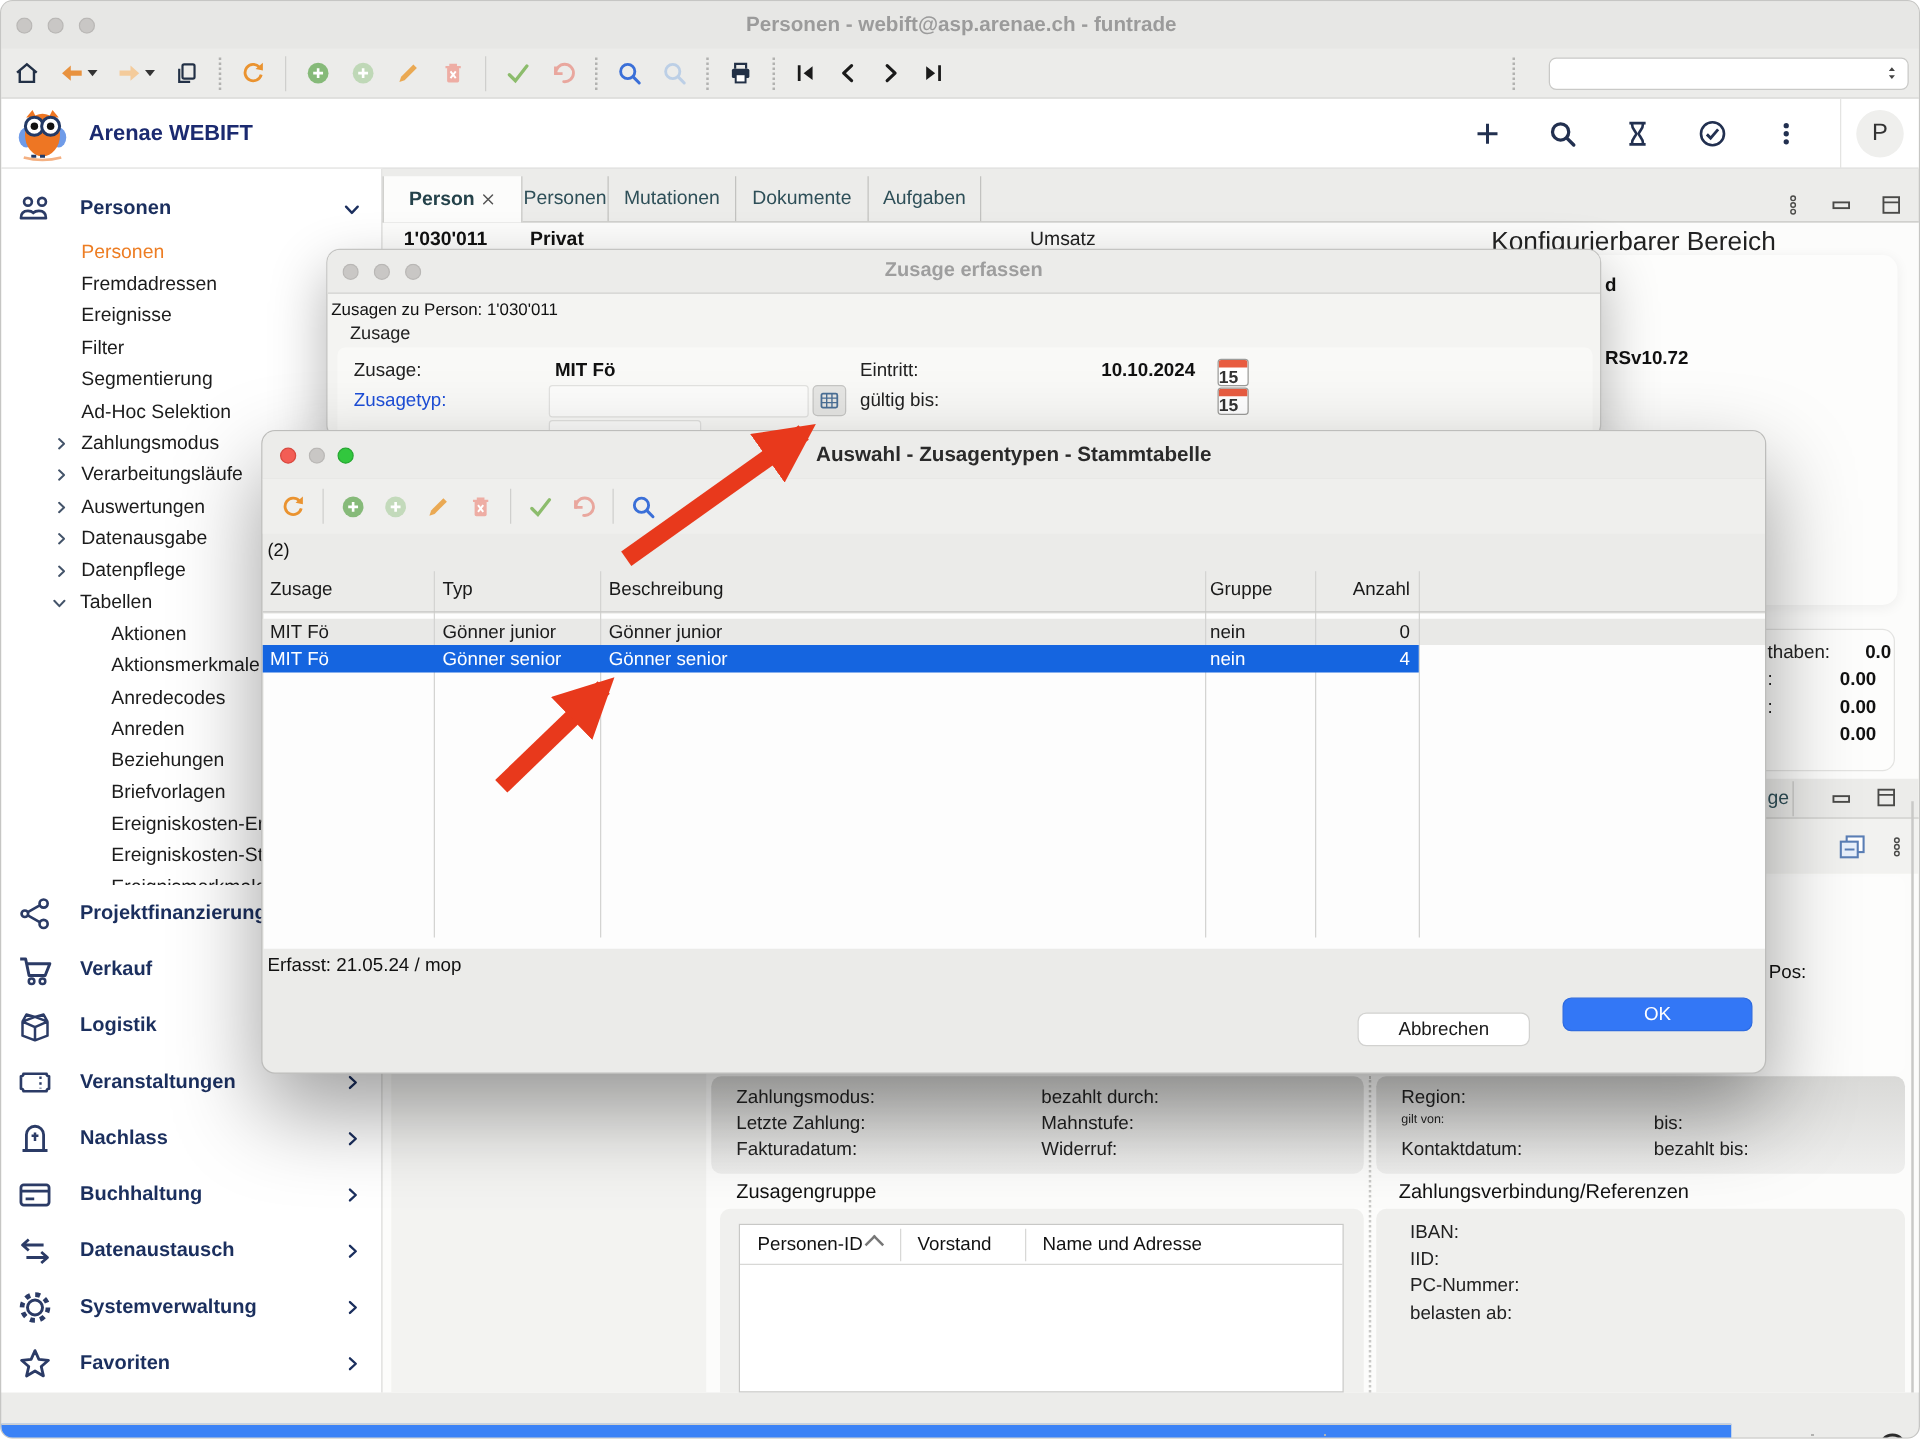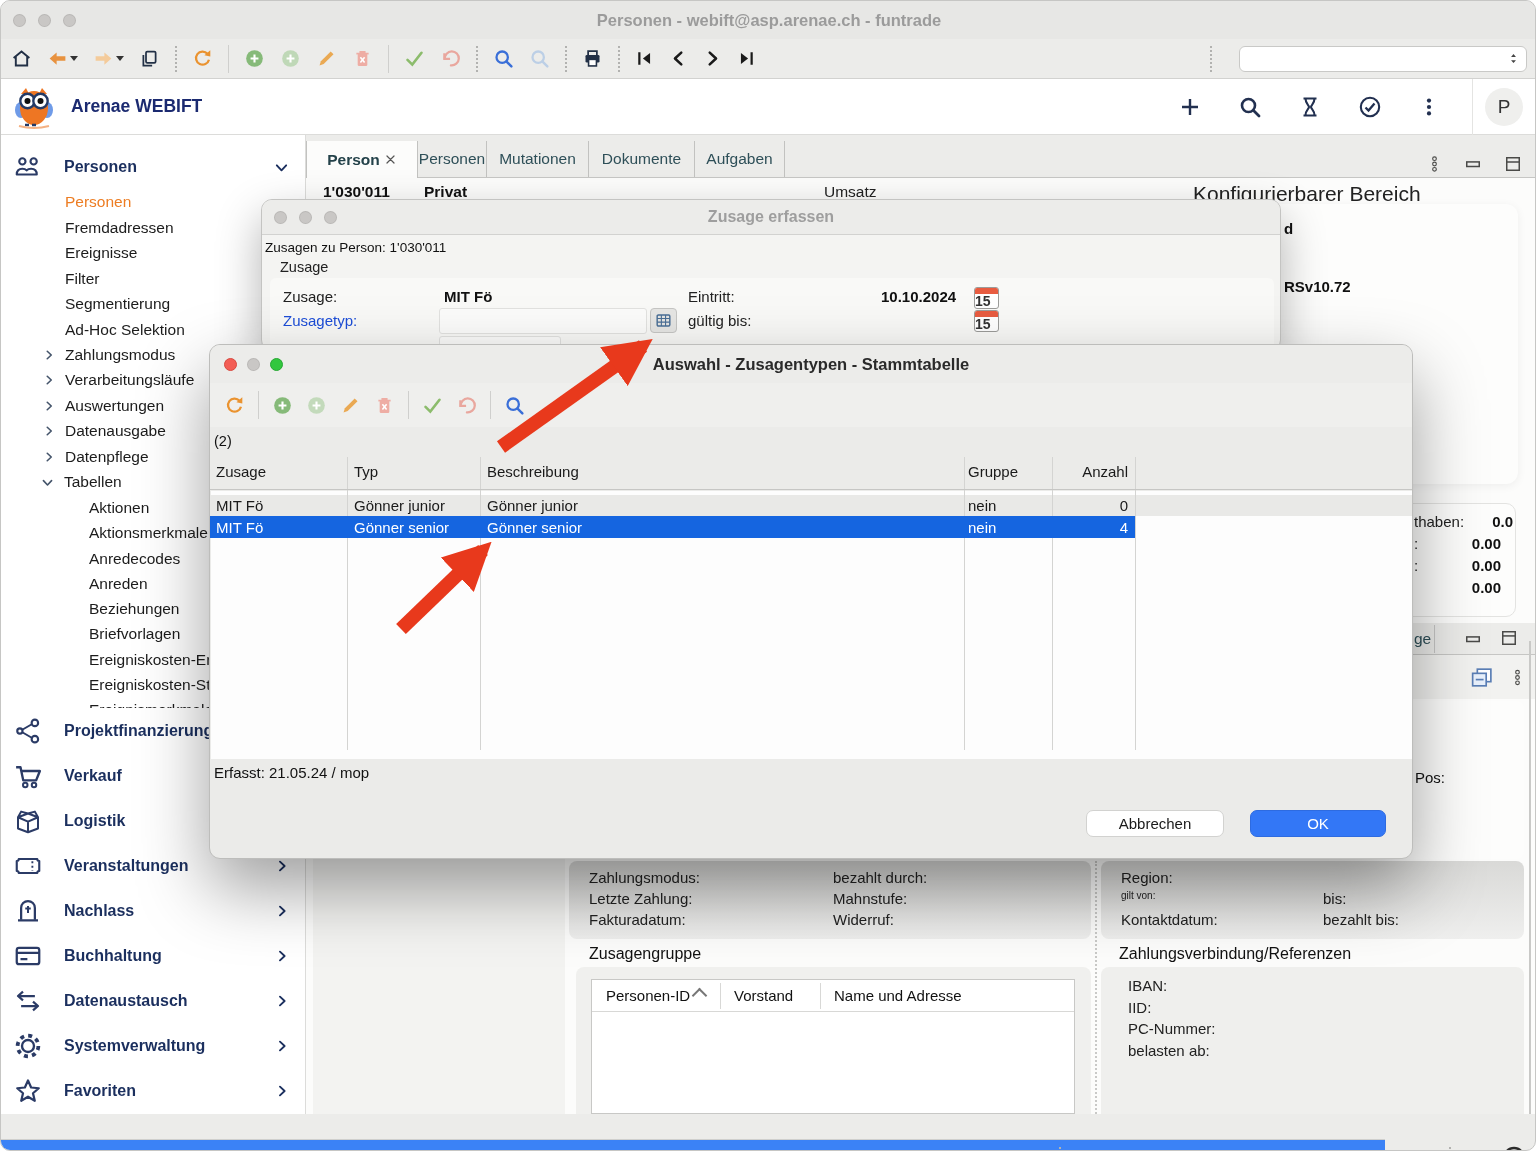--- a/index.html
+++ b/index.html
@@ -850,21 +850,21 @@
 
     <div class="abs" style="left:0;top:171px;width:925px;height:22px;background:#1565e0;z-index:5"></div>
     <div class="cell" style="left:6px;top:174px;color:#fff;z-index:6">MIT Fö</div>
     <div class="cell" style="left:144px;top:174px;color:#fff;z-index:6">Gönner senior</div>
     <div class="cell" style="left:277px;top:174px;color:#fff;z-index:6">Gönner senior</div>
     <div class="cell" style="left:758px;top:174px;color:#fff;z-index:6">nein</div>
     <div class="cell" style="left:842px;top:174px;width:76px;text-align:right;color:#fff;z-index:6">4</div>
 
     <div class="txt" style="left:4px;top:419px;font-size:15px;color:#111">Erfasst: 21.05.24 / mop</div>
     <div class="btn cancel" style="left:876px;top:465px;width:138px">Abbrechen</div>
-    <div class="btn ok" style="left:1040px;top:465px;width:136px">OK</div>
+    <div class="btn ok" style="left:1040px;top:453px;width:152px">OK</div>
   </div>
 
   <svg class="abs" style="left:0;top:0;z-index:60;pointer-events:none" width="1536" height="1151">
     <defs>
       <marker id="ah" viewBox="0 0 10 10" refX="7.5" refY="5" markerWidth="3.4" markerHeight="3.4" orient="auto-start-reverse">
         <path d="M0 0 L10 5 L0 10 Z" fill="#e8391c"></path>
       </marker>
     </defs>
     <line x1="500" y1="446" x2="642" y2="345" stroke="#e8391c" stroke-width="14" marker-end="url(#ah)"></line>
     <line x1="400" y1="628" x2="482" y2="549" stroke="#e8391c" stroke-width="14" marker-end="url(#ah)"></line>

